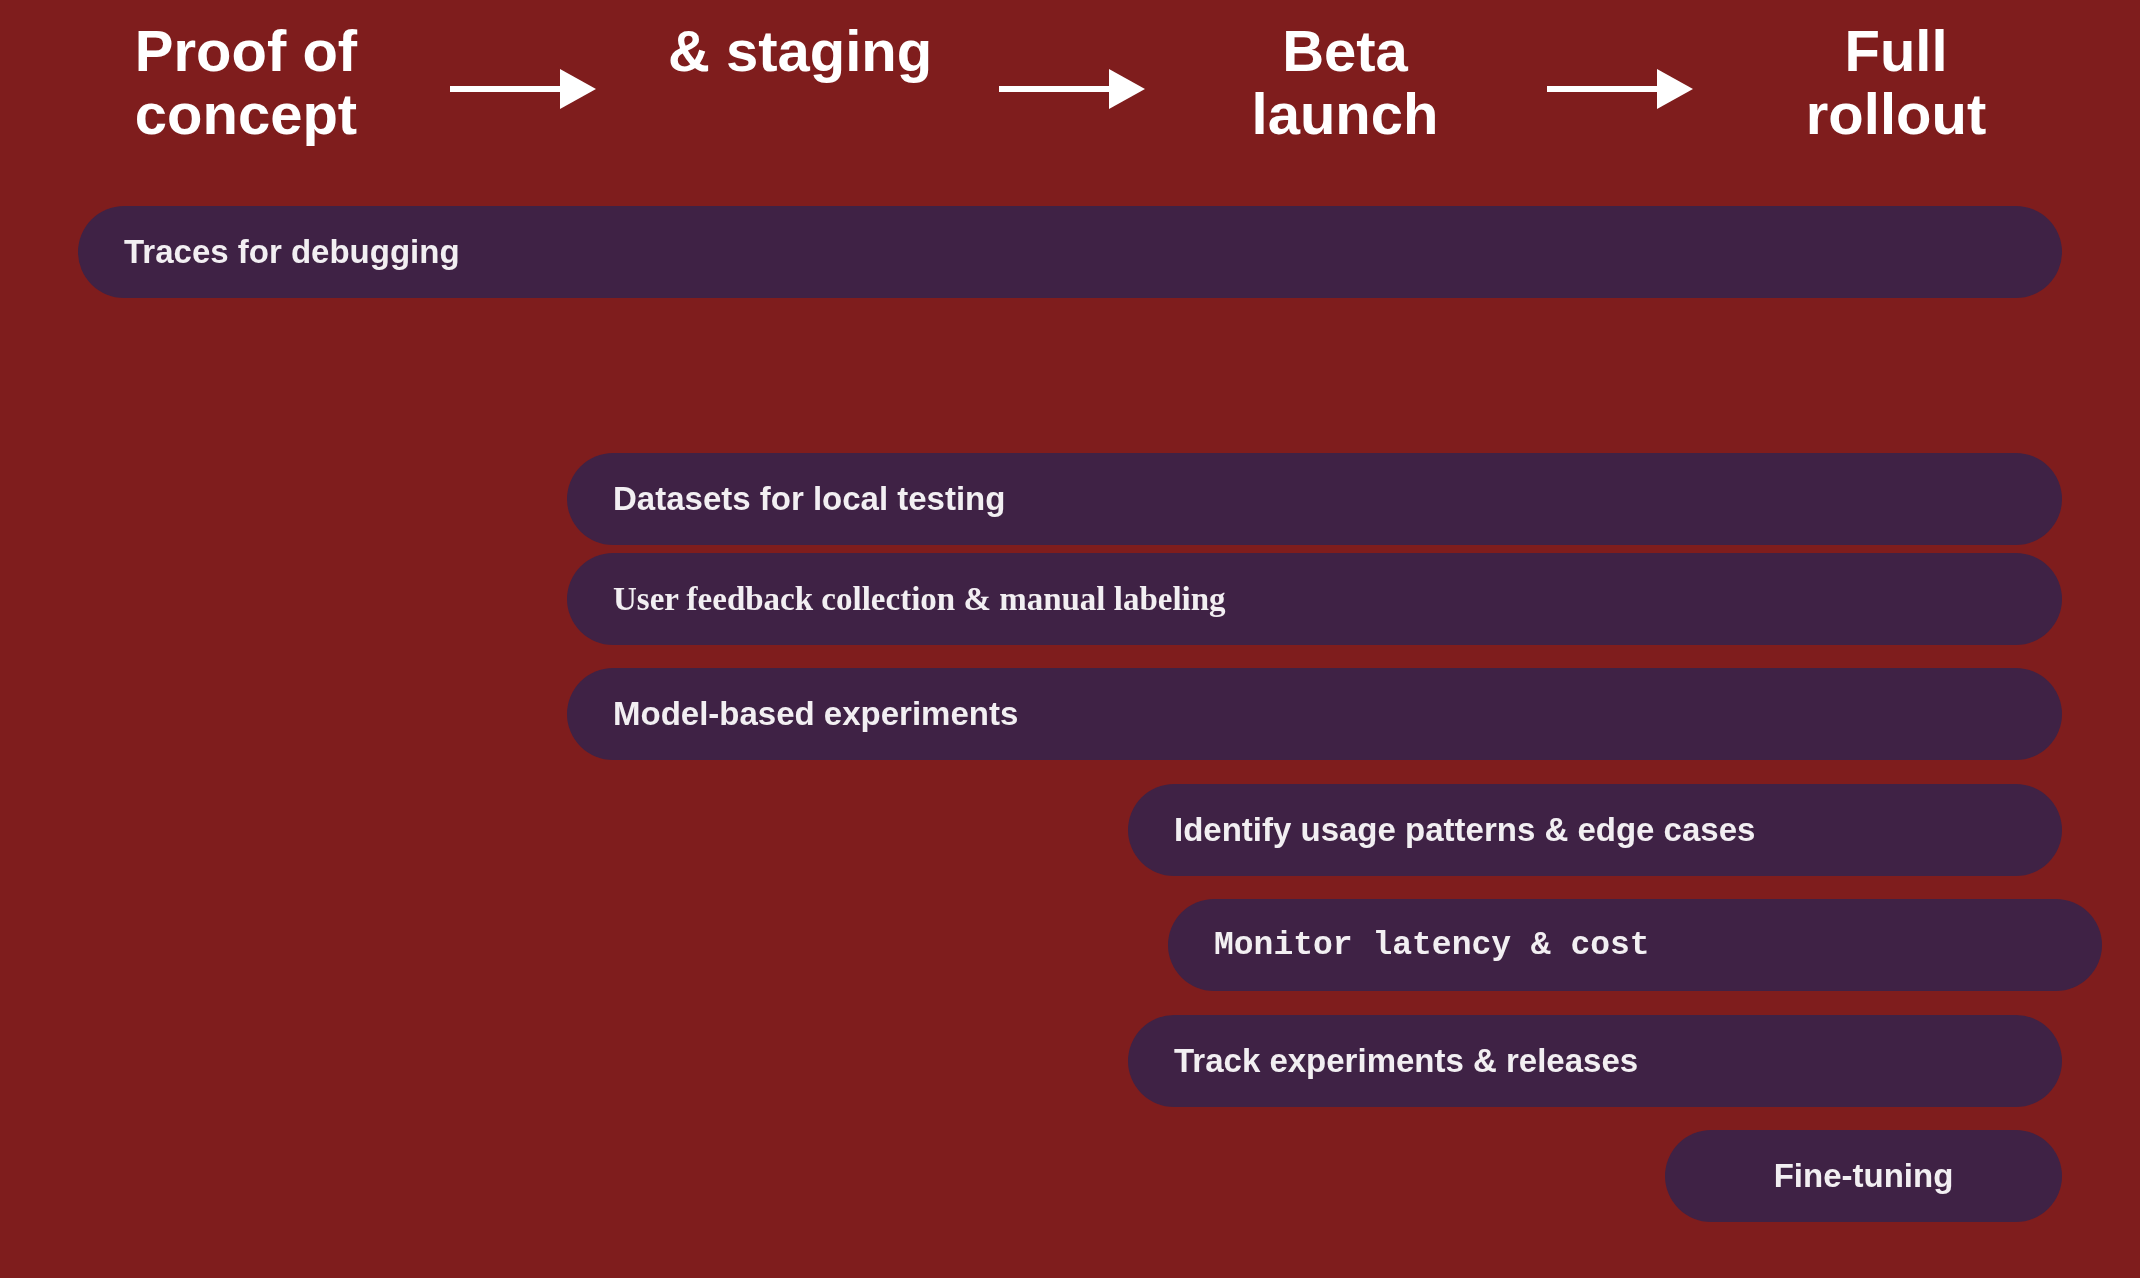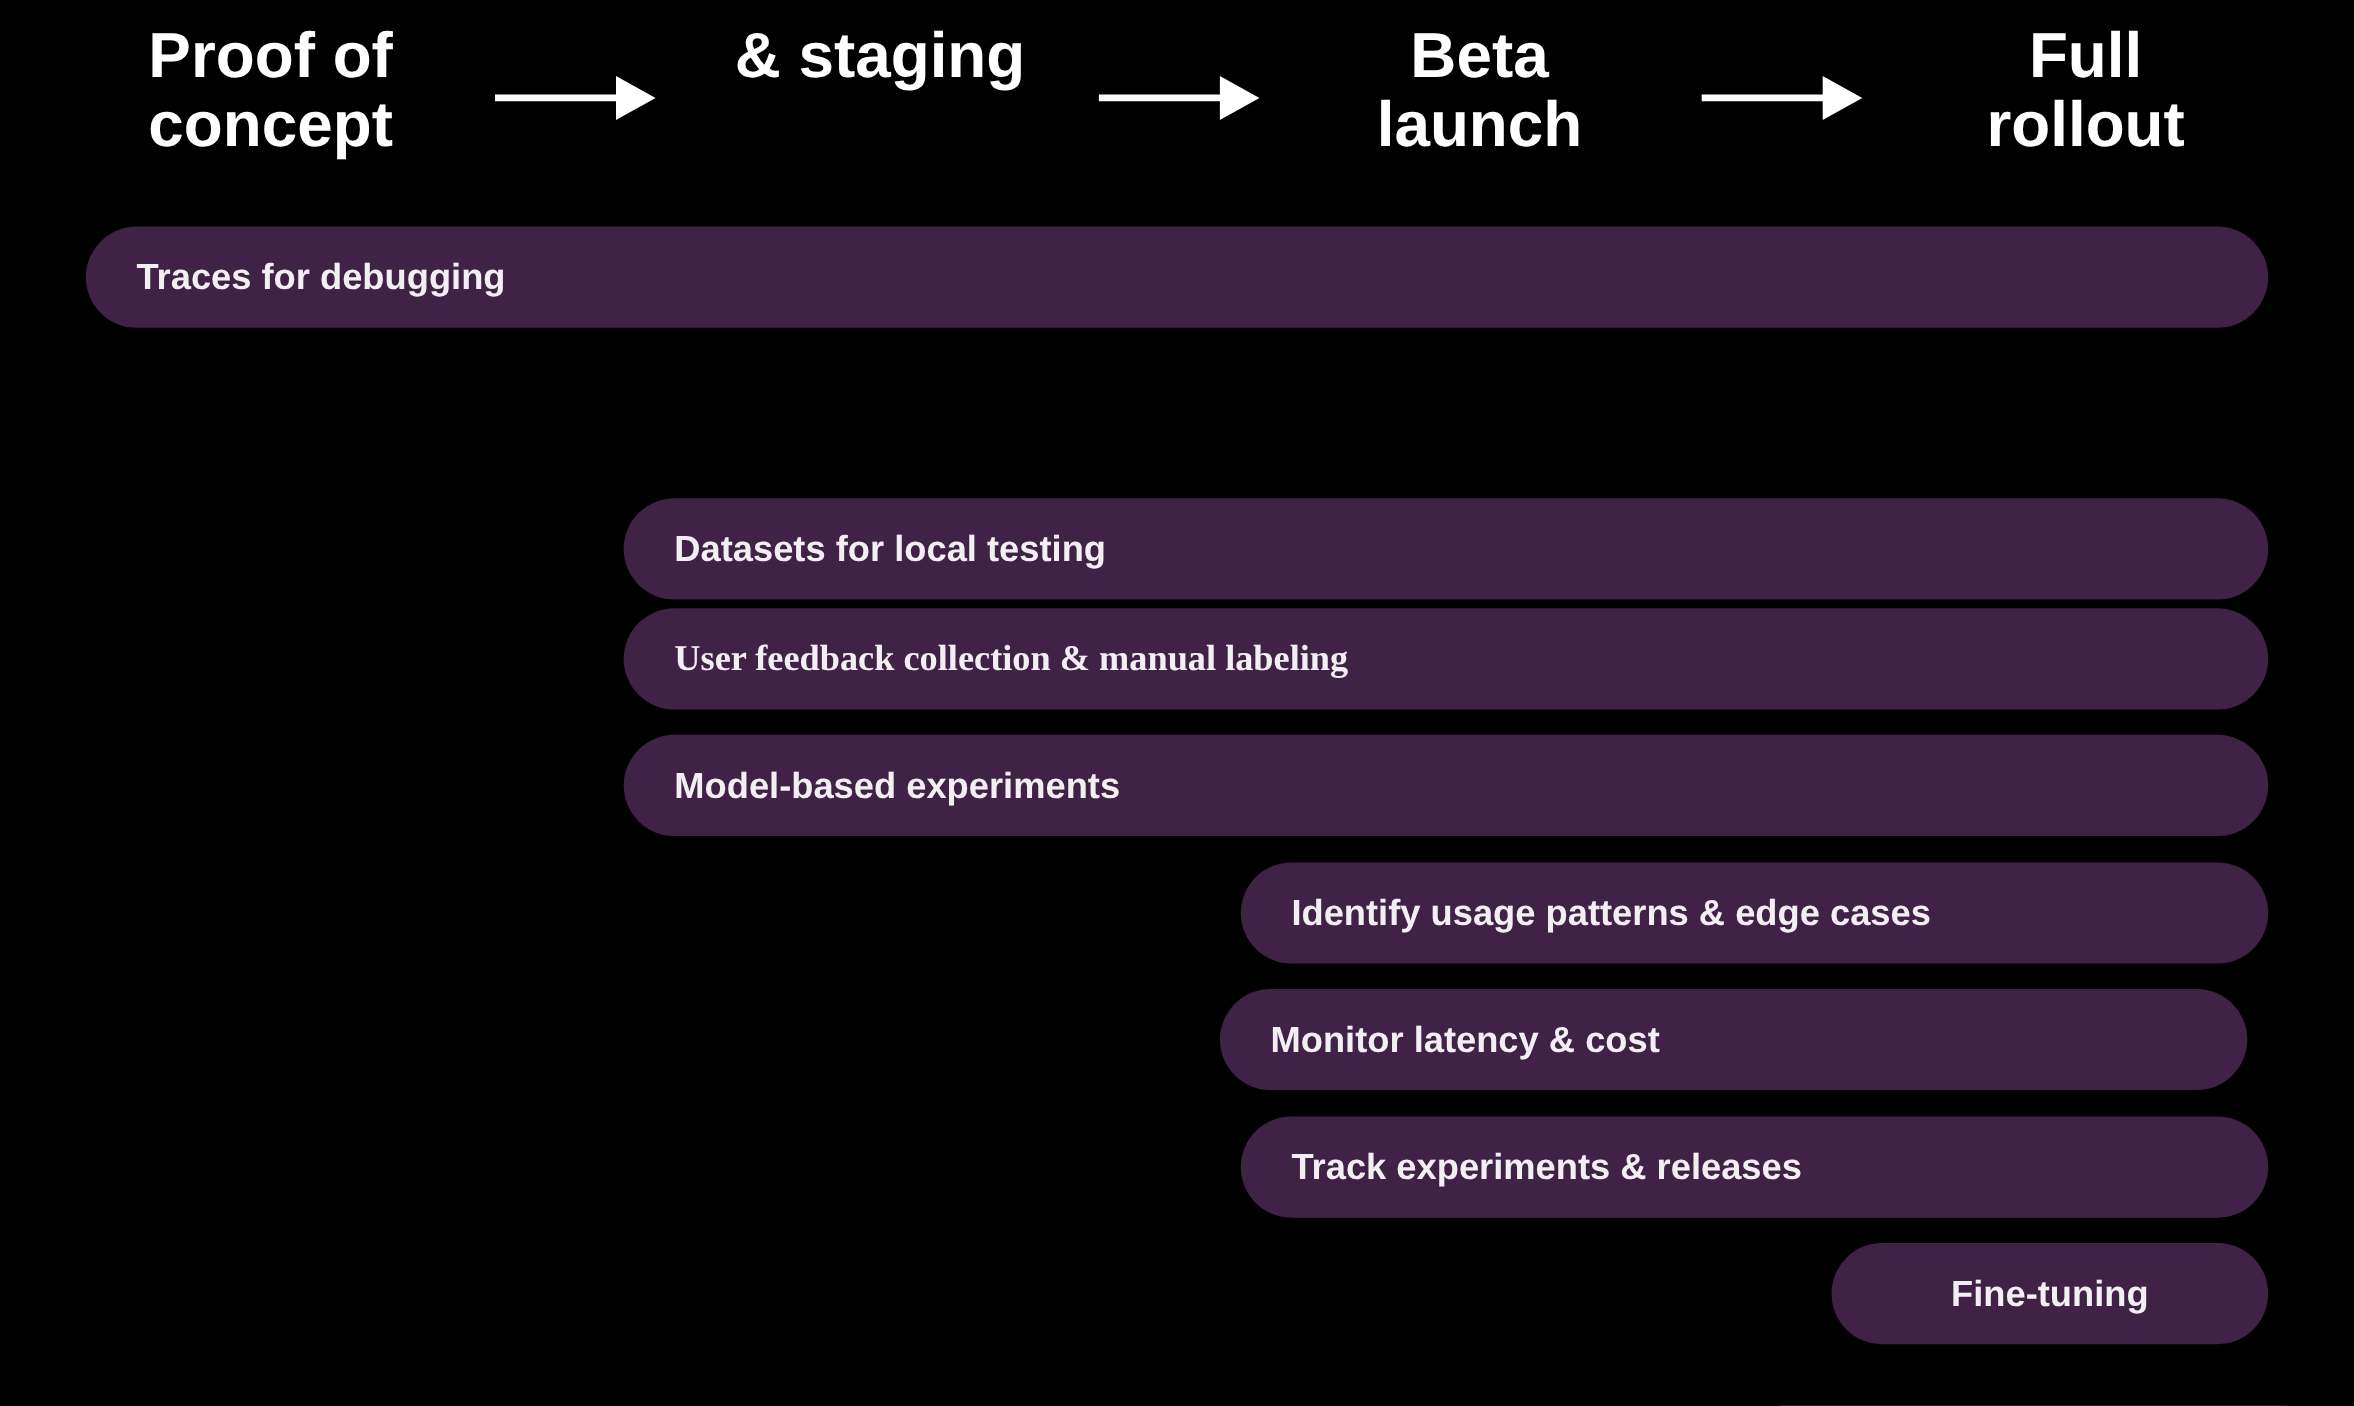--- a/index.html
+++ b/index.html
@@ -1,19 +1,19 @@
 <!DOCTYPE html>
 <html><head>
 <meta charset="utf-8">
 <style>
   html,body{margin:0;padding:0;background:#4C676D;}
   .canvas{
     position:relative;
     width:2140px;height:1278px;
-    background:#000000;
+    background:#7f1d1d;
     font-family:"Liberation Sans", sans-serif;
     overflow:hidden;
   }
   
   .stage{
     position:absolute;top:20px;width:560px;
     text-align:center;color:#FFFFFF;
     font-weight:700;font-size:58px;line-height:1.08;
   }
   .s1{left:-34px}
@@ -34,21 +34,21 @@
     padding-left:46px;box-sizing:border-box;
     white-space:nowrap;
   }
   .bar.center{justify-content:center;padding-left:0;}
   .b1{top:206px;left:78px;width:1984px;}
   .b2{top:321px;left:78px;width:1984px;}
   .b3{top:425px;left:567px;width:1495px;margin-top:28px;}
   .b4{top:553px;left:567px;width:1495px;font-family:Liberation Serif, serif;}
   .b5{top:668px;left:567px;width:1495px;}
   .b6{top:784px;left:1128px;width:934px;}
-  .b7{top:899px;left:1109px;width:934px;}
+  .b7{top:899px;left:1168px;width:934px;font-family:Liberation Mono, monospace;}
   .b8{top:1015px;left:1128px;width:934px;}
   .b9{top:1130px;left:1665px;width:397px;}
 </style>
 </head>
 <body>
 
 <div class="canvas">
 
   <div class="stage s1">
     <div>Proof of</div>

